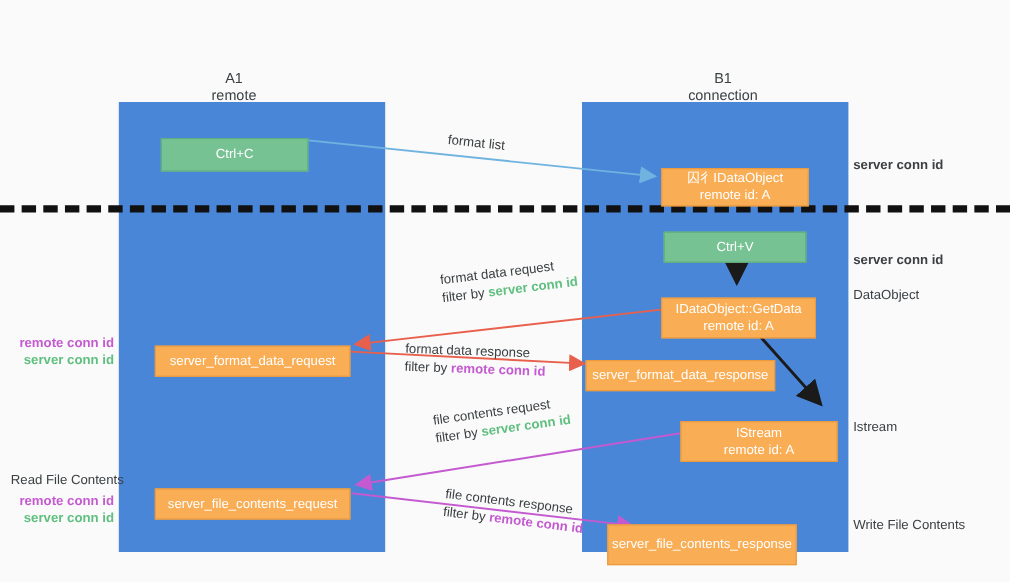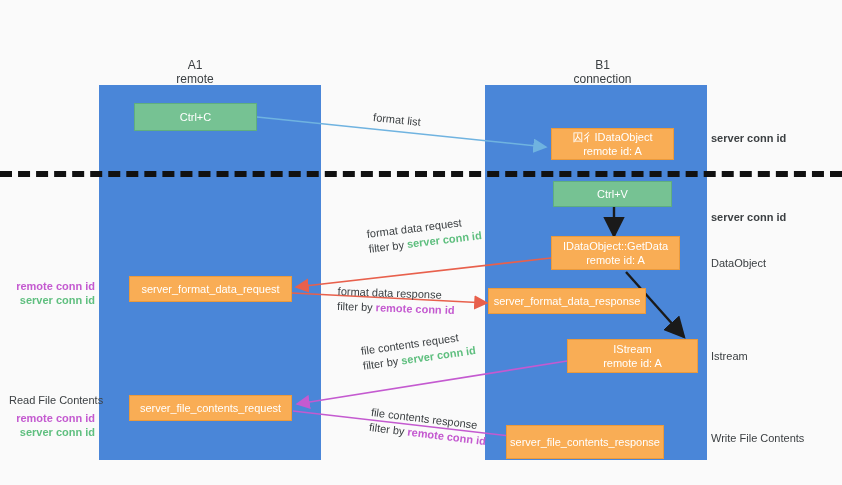--- a/index.html
+++ b/index.html
@@ -13,21 +13,21 @@
   svg.layer{position:absolute;left:0;top:0;width:842px;height:485px;overflow:visible;}
   .lane{position:absolute;background:#4a86d8;}
   .lane-title{position:absolute;text-align:center;font-size:12px;line-height:14px;color:#3c4043;}
   .title{
     position:absolute;left:0;top:8px;width:842px;text-align:center;
     font-size:16px;line-height:21px;color:#3c4043;
   }
   .node{
     position:absolute;box-sizing:border-box;display:flex;flex-direction:column;
     align-items:center;justify-content:center;color:#ffffff;font-size:11px;
-    line-height:14px;text-align:center;border:1px solid rgba(0,0,0,.12);
+    line-height:14px;text-align:center;border:1px solid rgba(0,0,0,.12);margin-top:12px;
   }
   .node.green{background:#76c293;border-color:#5fae7f;}
   .node.orange{background:#f9ad55;border-color:#eb9a3c;}
   .lbl{position:absolute;font-size:11px;line-height:14px;white-space:nowrap;}
   .lbl.dark{color:#3c4043;}
   .green-t{color:#5fbf7f;font-weight:bold;}
   .magenta-t{color:#c45ad0;font-weight:bold;}
   .rot{position:absolute;white-space:nowrap;font-size:11px;line-height:15px;color:#3c4043;}
   .rot .l2{display:block;}
   .right-lbl{position:absolute;font-size:11px;line-height:14px;color:#3c4043;white-space:nowrap;}
@@ -157,21 +157,21 @@
   <div class="rot" style="left:372px;top:405px;transform:rotate(7deg);transform-origin:left top;">
     <span>file contents response</span>
     <span class="l2">
       <span>filter by</span>
       <span class="magenta-t">remote conn id</span>
     </span>
   </div>
 
   <div class="right-lbl green-t" style="left:711px;top:131px;">server conn id</div>
   <div class="right-lbl green-t" style="left:711px;top:210px;">server conn id</div>
-  <div class="right-lbl" style="left:711px;top:256px;">DataObject</div>
+  <div class="right-lbl" style="left:711px;top:239px;">DataObject</div>
   <div class="right-lbl" style="left:711px;top:349px;">Istream</div>
   <div class="right-lbl" style="left:711px;top:431px;">Write File Contents</div>
 
   <div class="stack" style="left:0px;top:279px;width:95px;">
     <div class="magenta-t">remote conn id</div>
     <div class="green-t">server conn id</div>
   </div>
 
   <div class="lbl dark" style="left:9px;top:393px;">Read File Contents</div>
 

